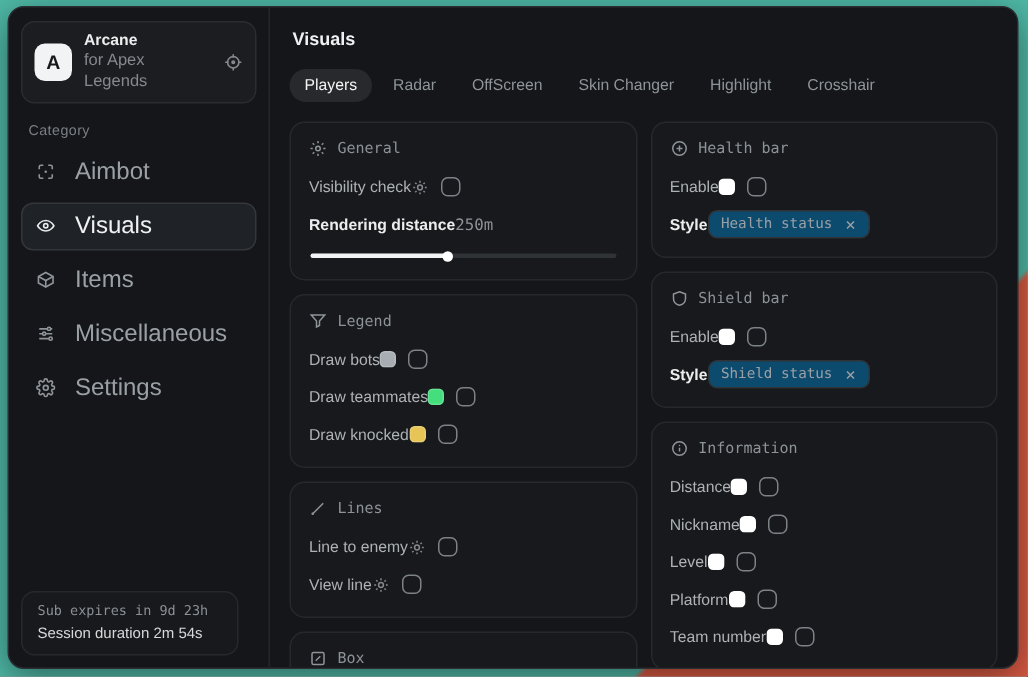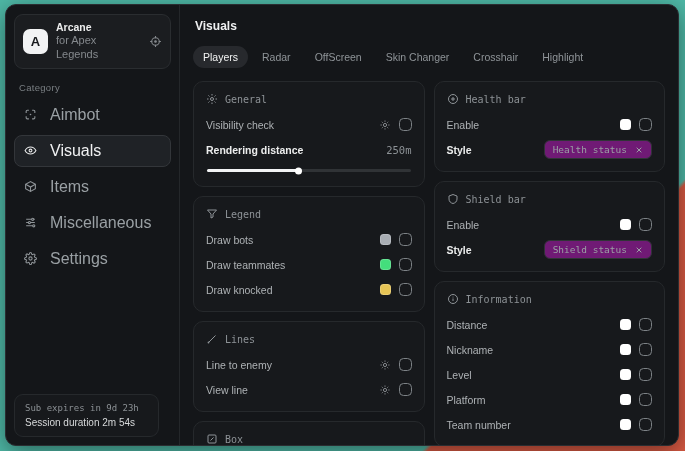--- a/index.html
+++ b/index.html
@@ -31,33 +31,33 @@
   
   .main { flex:1; padding:11px 13px; overflow:hidden; }
   .page-title { color:#f0f1f2; font-size:12px; font-weight:bold; margin:3px 0 13px 2px; }
   .tabs { display:flex; align-items:center; gap:4px; margin-bottom:13px; }
   .tab { color:#8f9498; font-size:10.5px; padding:5px 10px; border-radius:999px; cursor:pointer; white-space:nowrap; }
   .tab.active { background:#27292d; color:#f3f4f4; }
   .cols { display:flex; gap:9px; align-items:flex-start; }
   .col { flex:1; display:flex; flex-direction:column; gap:9px; min-width:0; }
   .card { background:#17191c; border:1px solid #26292c; border-radius:10px; padding:9px 12px 11px; }
   .card-header { display:flex; align-items:center; gap:7px; font-family:"DejaVu Sans Mono", monospace; color:#8d9296; font-size:10px; margin:2px 0 9px; }
-  .row { display:flex; align-items:center; justify-content:space-between; min-height:21px; }
+  .row { display:flex; align-items:center; min-height:21px; }
   .row + .row { margin-top:4px; }
   .row-label { color:#aeb2b5; font-size:10.5px; }
   .row-label.strong { color:#eceded; font-weight:bold; }
   .row-value { font-family:"DejaVu Sans Mono", monospace; color:#8d9296; font-size:10.5px; }
   .controls { display:flex; align-items:center; gap:8px; }
   .checkbox { width:13px; height:13px; border:1.6px solid #7d8286; border-radius:4.5px; cursor:pointer; flex:0 0 auto; }
   .swatch { width:11px; height:11px; border-radius:3.5px; border:1px solid rgba(255,255,255,.18); cursor:pointer; flex:0 0 auto; }
   .gear-btn { color:#85898d; cursor:pointer; }
   .slider { position:relative; height:3px; background:#303336; border-radius:2px; margin:9px 1px 3px; cursor:pointer; }
   .slider-fill { position:absolute; left:0; top:0; bottom:0; background:#f2f3f4; border-radius:2px; }
   .slider-thumb { position:absolute; right:-3px; top:50%; transform:translateY(-50%); width:7px; height:7px; border-radius:50%; background:#ffffff; }
-  .select { display:flex; align-items:center; gap:8px; background:#701a75; border:1px solid #303337; border-radius:6px; padding:3px 8px; cursor:pointer;margin-left:16px; }
+  .select { display:flex; align-items:center; gap:8px; background:#0c4a6e; border:1px solid #303337; border-radius:6px; padding:3px 8px; cursor:pointer; }
   .select-value { font-family:"DejaVu Sans Mono", monospace; color:#9ba0a5; font-size:9.5px; }
   .select .x { color:#9ba0a5; font-size:9px; line-height:1; cursor:pointer; }
 </style>
 </head>
 <body>
 
 <div class="window">
 
   <aside class="sidebar">
     <div class="logo-card">
@@ -134,22 +134,22 @@
   </aside>
 
   <main class="main">
     <div class="page-title">Visuals</div>
 
     <div class="tabs">
       <span class="tab active">Players</span>
       <span class="tab">Radar</span>
       <span class="tab">OffScreen</span>
       <span class="tab">Skin Changer</span>
+      <span class="tab">Highlight</span>
       <span class="tab">Crosshair</span>
-      <span class="tab">Highlight</span>
     </div>
 
     <div class="cols">
 
       <div class="col">
 
         <section class="card">
           <div class="card-header">
             <span class="icon">
               <svg width="12" height="12" viewBox="0 0 24 24" fill="none" stroke="currentColor" stroke-width="2">

